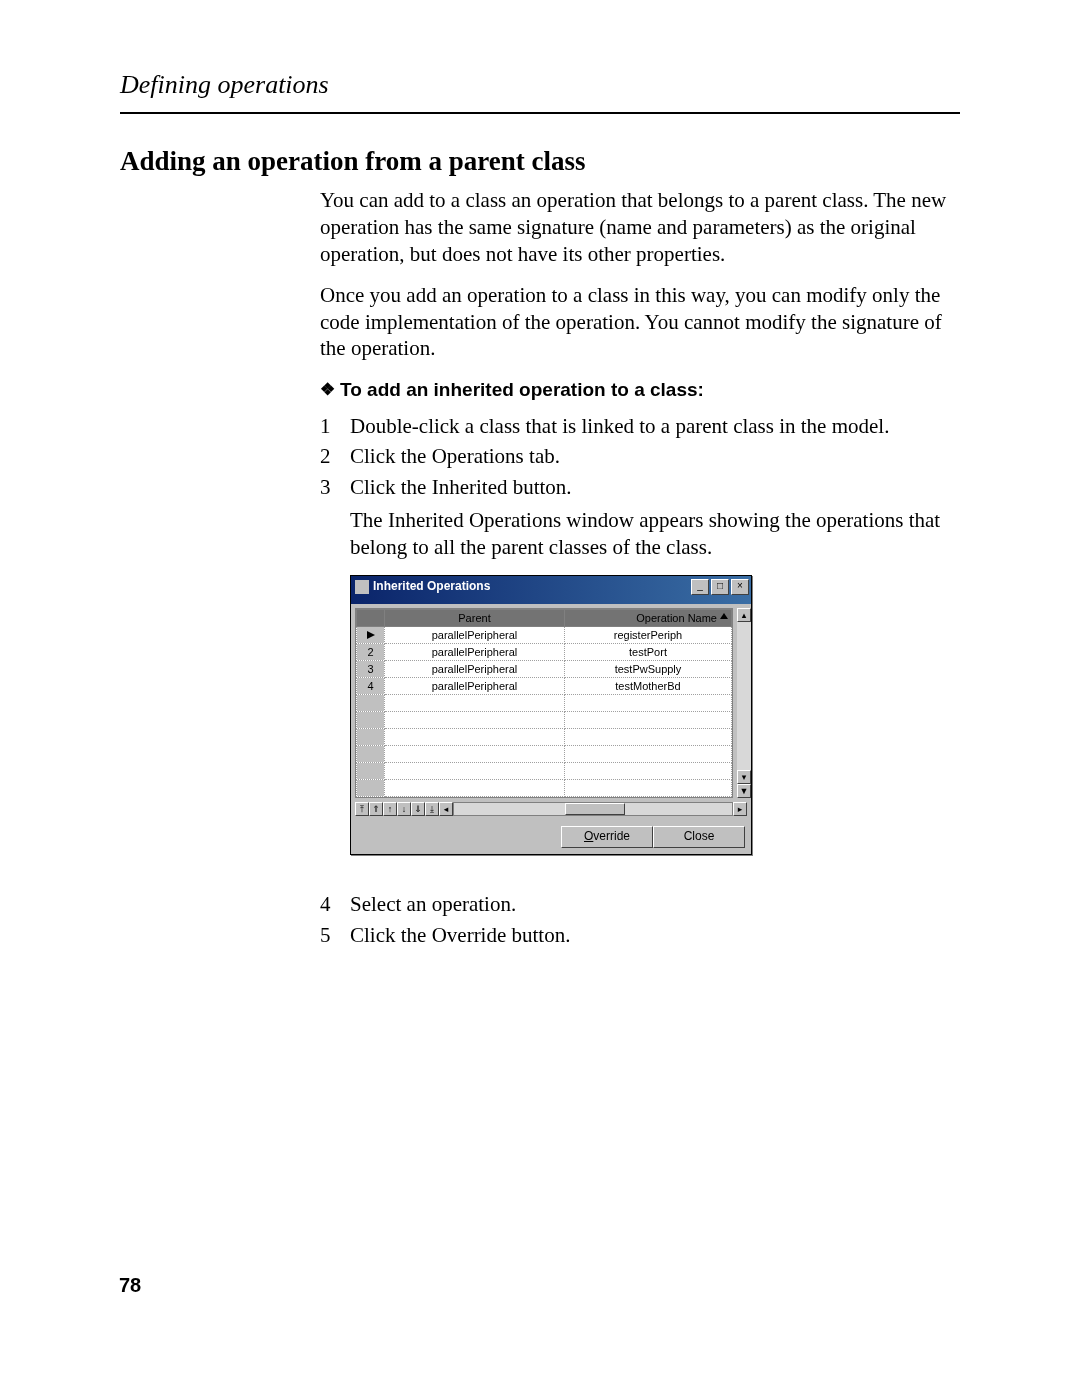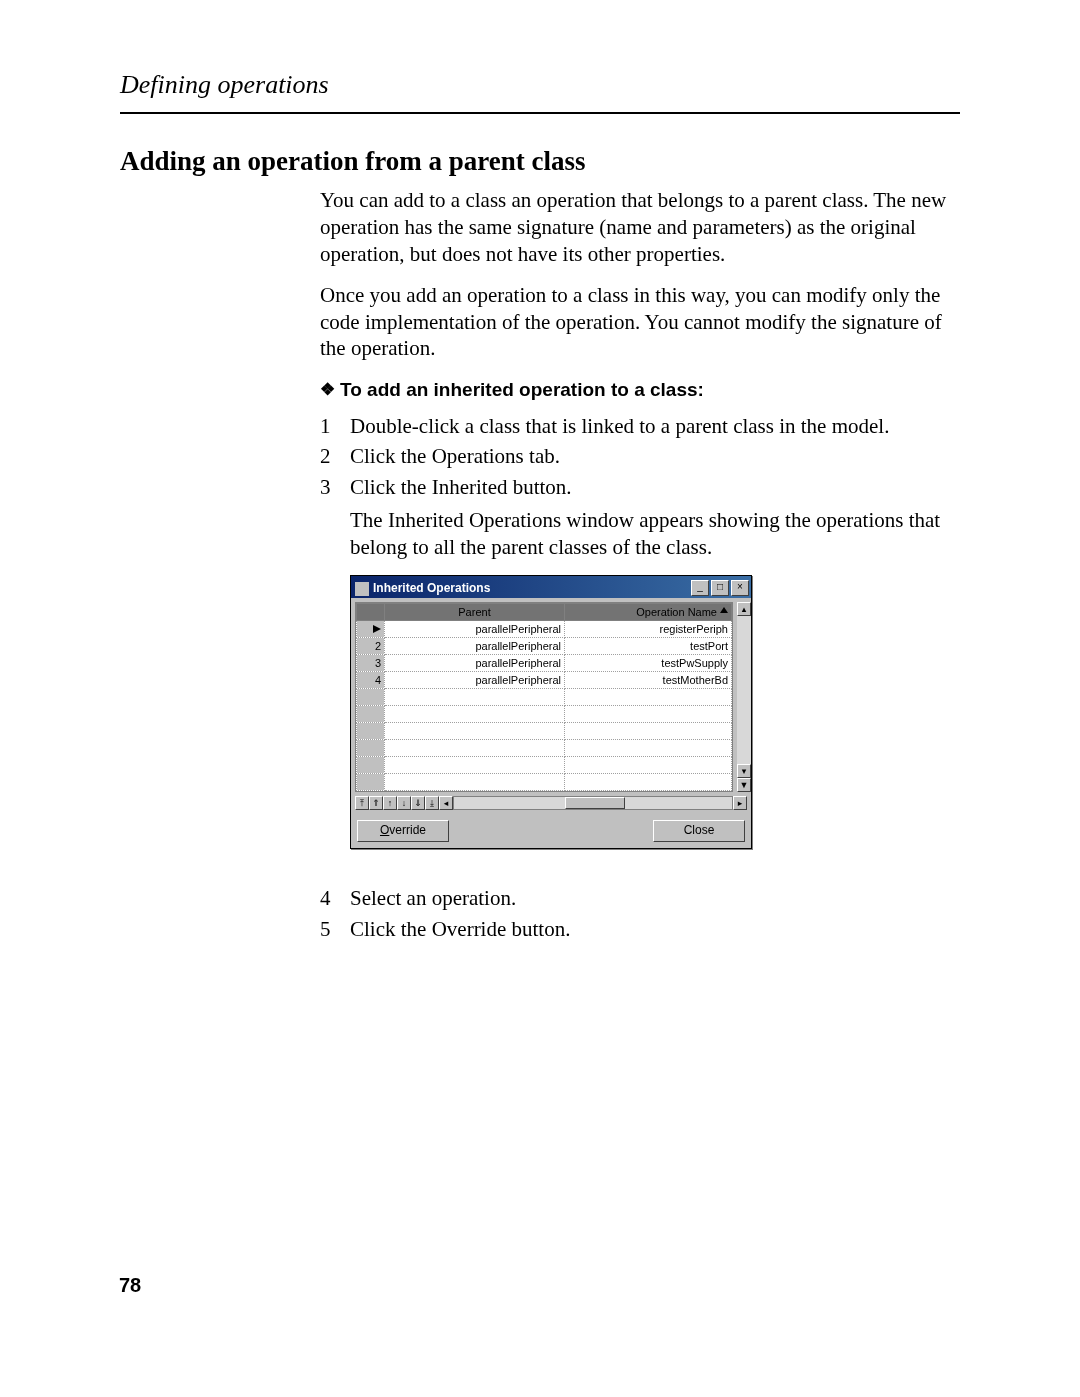--- a/index.html
+++ b/index.html
@@ -86,22 +86,22 @@
     background: #c0c0c0;
     border: 1px solid #000;
     box-shadow: 1px 1px 0 #808080;
     font-family: Tahoma, Arial, sans-serif;
     font-size: 12px;
   }
   .titlebar {
     background: linear-gradient(to right, #0a246a, #3a6ea5);
     color: #fff;
     display: flex;
-    align-items: flex-end;
-    padding: 2px 2px 2px 4px;
+    align-items: center;
+    padding: 2px 2px 8px 4px;
     height: 18px;
   }
   .titlebar .tb-icon {
     width: 14px; height: 14px;
     background: #c0c0c0;
     margin-right: 4px;
     display: inline-block;
   }
   .titlebar .tb-title {
     font-weight: bold;
@@ -129,21 +129,21 @@
   table.tbl {
     border-collapse: collapse;
     width: 100%;
     table-layout: fixed;
   }
   table.tbl th, table.tbl td {
     border: 1px dotted #a0a0a0;
     padding: 1px 3px;
     height: 14px;
     font-size: 11px;
-    text-align: right;
+    text-align: center;
     overflow: hidden;
     white-space: nowrap;
   }
   table.tbl th {
     background: #737373;
     border: 1px solid #808080;
     font-weight: normal;
   }
   table.tbl th.parent-h { text-align: center; }
   table.tbl th.op-h { text-align: right; padding-right: 14px; position: relative; padding-left: 45px; }
@@ -197,23 +197,22 @@
   }
   .hscroll .thumb {
     position: absolute; left: 40%; top: 0; bottom: 0; width: 60px;
     background: #c0c0c0;
     border: 1px solid #fff;
     border-right-color:#404040; border-bottom-color:#404040;
     box-sizing: border-box;
   }
   .dialog-footer {
     display: flex;
-    justify-content: space-between;
+    justify-content: flex-end;
     padding: 6px;
-    gap: 25px;
   }
   .win-btn {
     min-width: 70px;
     padding: 2px 10px;
     background: #c0c0c0;
     border: 1px solid #fff;
     border-right-color:#404040; border-bottom-color:#404040;
     font-size: 12px;
     text-align: center;
   }

